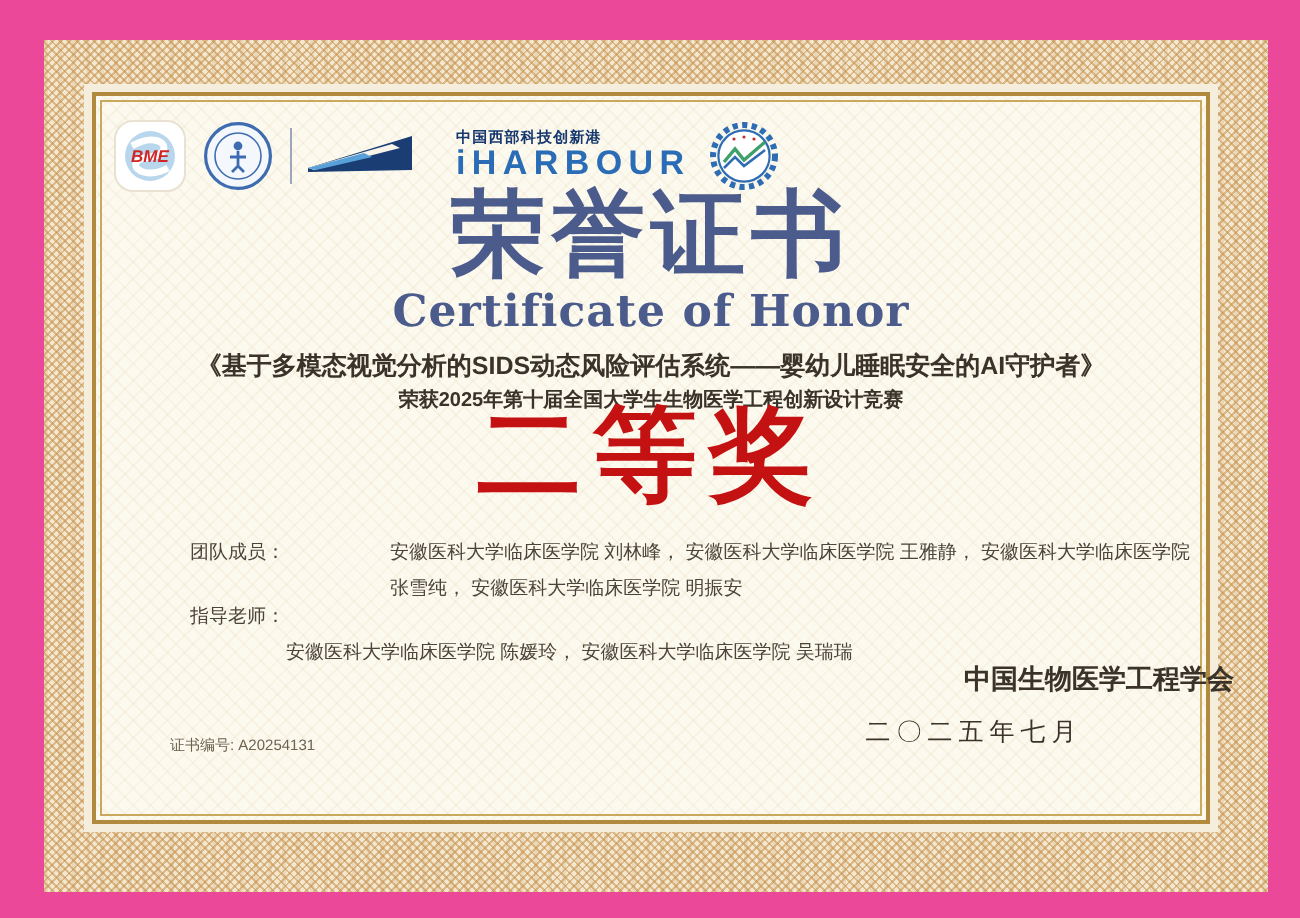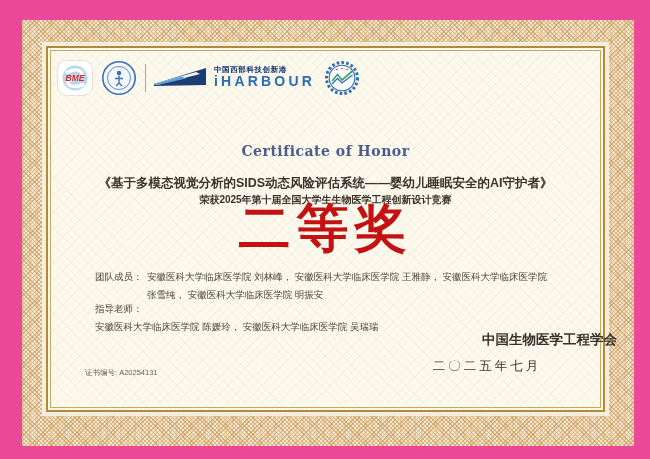--- a/index.html
+++ b/index.html
@@ -13,37 +13,37 @@
       repeating-linear-gradient(90deg, rgba(198,146,78,.18) 0 2px, transparent 2px 7px);}
   .inner{position:absolute;top:46px;left:46px;right:45px;bottom:47px;
     background-color:#fcf9ee;
     background-image:
       repeating-linear-gradient(45deg, rgba(216,196,150,.12) 0 1px, transparent 1px 6px),
       repeating-linear-gradient(-45deg, rgba(216,196,150,.12) 0 1px, transparent 1px 6px);
     border:2px solid #b18a3e;box-shadow:0 0 0 4px #f6eedd;}
   .inner::before{content:"";position:absolute;inset:2px;border:1px solid #caa85c;pointer-events:none;}
   .logos{position:absolute;top:11px;left:9px;display:flex;align-items:center;gap:8px;}
   .divider{width:1px;height:28px;background:#9aa7bd;}
-  .ihb{display:flex;align-items:center;gap:8px;}
+  .ihb{display:flex;align-items:center;gap:22px;}
   .ihb-text{display:flex;flex-direction:column;line-height:1.1;}
   .ihb-cn{font-size:7.5px;font-weight:bold;color:#16386e;letter-spacing:.6px;}
-  .ihb-en{font-size:14px;font-weight:bold;color:#2a6db6;letter-spacing:3.2px;}
+  .ihb-en{font-size:17px;font-weight:bold;color:#2a6db6;letter-spacing:3.2px;}
   .title{position:absolute;top:45px;left:0;right:0;text-align:center;
     font-family:"DejaVu Serif",serif;font-size:47px;font-weight:900;color:#4a5b8c;letter-spacing:3px;line-height:1.05;}
   .subtitle{position:absolute;top:95px;left:0;right:0;text-align:center;
-    font-family:"DejaVu Serif",serif;font-size:14px;font-weight:bold;color:#4a5b8c;letter-spacing:.5px;}
+    font-family:"DejaVu Serif",serif;font-size:22px;font-weight:bold;color:#4a5b8c;letter-spacing:.5px;}
   .project{position:absolute;top:127px;left:10px;right:10px;text-align:center;
     font-size:12.5px;font-weight:bold;color:#3a332a;}
   .competition{position:absolute;top:145px;left:10px;right:10px;text-align:center;
     font-size:10px;font-weight:bold;color:#3a332a;}
   .award{position:absolute;top:153px;left:0;right:0;text-align:center;
     font-size:52px;font-weight:900;color:#c41212;letter-spacing:6px;line-height:1.05;}
   .row{position:absolute;left:47px;display:flex;font-size:9.5px;color:#4a443a;line-height:18px;}
   .row .lbl{width:52px;flex:none;}
-  .row .val{width:408px;}
+  .row .val{width:408px;margin-left:48px;}
   .team{top:220px;}
   .adv{top:252px;flex-direction:column;}
   .issuer-block{position:absolute;top:283px;left:309px;width:260px;text-align:center;color:#3a332a;}
   .issuer{font-size:13.5px;font-weight:bold;text-align:right;}
   .idate{font-size:12.5px;letter-spacing:3px;margin-top:9px;}
   .certno{position:absolute;top:320px;left:37px;font-size:7.5px;color:#6b6352;}
 </style>
 </head>
 <body>
 
@@ -80,20 +80,21 @@
         <circle cx="19" cy="19" r="15.5" fill="none" stroke="#2e6db4" stroke-width="3" stroke-dasharray="2.6 2.2"></circle>
         <circle cx="19" cy="19" r="12.8" fill="#ffffff" stroke="#2e6db4" stroke-width="1.1"></circle>
         <circle cx="14" cy="10.5" r="0.8" fill="#c03030"></circle>
         <circle cx="19" cy="9.5" r="0.8" fill="#c03030"></circle>
         <circle cx="24" cy="10.5" r="0.8" fill="#c03030"></circle>
         <path d="M9 22 L14.5 15.5 L19 21 L29.5 12" stroke="#3fa06c" stroke-width="1.7" fill="none"></path>
         <path d="M9 25 L14.5 19.5 L19 24 L29.5 16" stroke="#2e6db4" stroke-width="1.3" fill="none"></path>
       </svg>
     </div>
 
+    <div class="title">荣誉证书</div>
     <div class="subtitle">Certificate of Honor</div>
     <div class="project">《基于多模态视觉分析的SIDS动态风险评估系统——婴幼儿睡眠安全的AI守护者》</div>
     <div class="competition">荣获2025年第十届全国大学生生物医学工程创新设计竞赛</div>
     <div class="award">二等奖</div>
 
     <div class="row team">
       <span class="lbl">团队成员：</span>
       <span class="val">安徽医科大学临床医学院 刘林峰， 安徽医科大学临床医学院 王雅静， 安徽医科大学临床医学院 张雪纯， 安徽医科大学临床医学院 明振安</span>
     </div>
     <div class="row adv">

